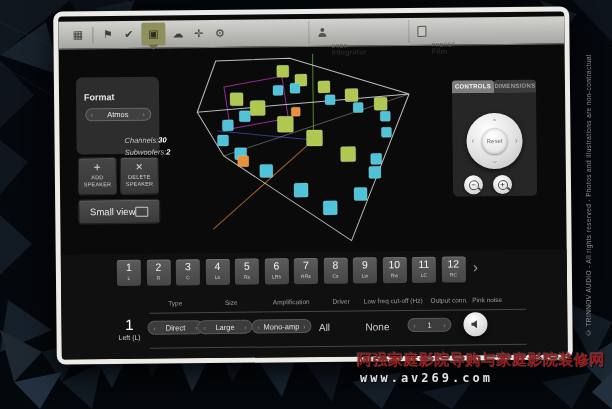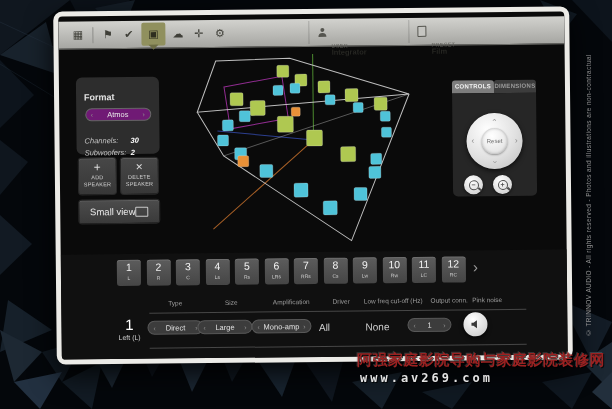--- a/index.html
+++ b/index.html
@@ -32,26 +32,26 @@
   .chip-val{font-size:7.5px;color:#262622;font-weight:bold;}
   .icon-person{position:relative;width:9px;height:9px;}
   .icon-person::before{content:"";position:absolute;left:2.5px;top:0;width:4px;height:4px;border-radius:50%;background:#55554f;}
   .icon-person::after{content:"";position:absolute;left:0.5px;top:4.5px;width:8px;height:4px;border-radius:4px 4px 0 0;background:#55554f;}
   .icon-file{width:7px;height:9px;border:1px solid #55554f;border-radius:1px;background:#c5c5c1;}
 
   
   .fmt-card{position:absolute;left:17px;top:61px;width:83px;height:77px;background:#2d2d2d;
             border-radius:6px;padding:15px 8px;box-sizing:border-box;}
   .fmt-title{font-size:9px;font-weight:bold;color:#e3e3e3;}
-  .fmt-pill{margin:6px auto 15px;width:66px;height:13px;border-radius:7px;background:#701a75;
+  .fmt-pill{margin:6px auto 15px;width:66px;height:13px;border-radius:7px;background:#404040;
             border:1px solid #666;display:flex;align-items:center;justify-content:space-between;
             padding:0 5px;box-sizing:border-box;}
   .fmt-pill .pv{font-size:7.5px;color:#e8e8e8;}
   .kv{display:flex;margin-top:6px;font-size:7.5px;font-style:italic;}
-  .kv .k{color:#c3c3c3;width:46px;}
+  .kv .k{color:#c3c3c3;width:46px;margin-left:40px;}
   .kv .v{color:#fff;font-weight:bold;}
   .sp-btn{position:absolute;top:141px;width:39px;height:38px;border-radius:4px;
           background:linear-gradient(#474747,#373737);border:1px solid #282828;
           box-shadow:inset 0 1px 0 #5a5a5a;color:#dedede;text-align:center;box-sizing:border-box;}
   .sp-btn .big{font-size:12px;line-height:14px;margin-top:2px;}
   .sp-btn .lbl{font-size:5.5px;line-height:1.25;color:#cfcfcf;letter-spacing:.2px;}
   .btn-add{left:18px;} .btn-del{left:60px;}
   .small-view{position:absolute;left:18px;top:183px;width:80px;height:23px;border-radius:4px;
           background:linear-gradient(#4c4c4c,#3a3a3a);border:1px solid #282828;
           box-shadow:inset 0 1px 0 #5e5e5e;display:flex;align-items:center;justify-content:center;}

